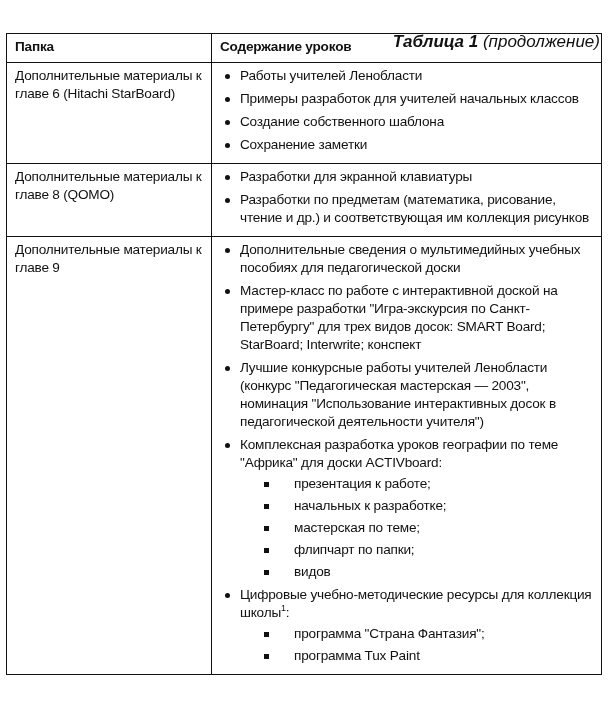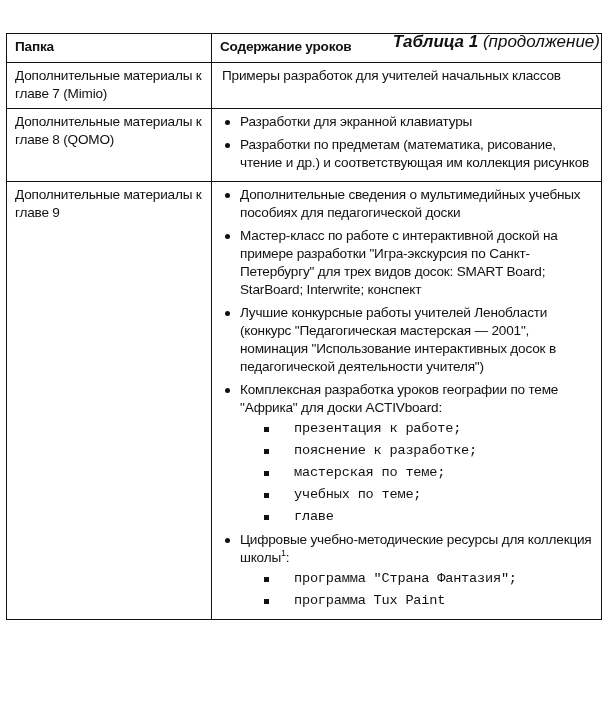--- a/index.html
+++ b/index.html
@@ -11,64 +11,71 @@
   table { position:absolute; left:6px; top:33px; width:596px; border-collapse:collapse;
           font-size:13.6px; line-height:18px; letter-spacing:-0.2px; }
   td, th { border:1.5px solid #111; vertical-align:top; text-align:left; }
   th { font-weight:bold; height:24px; padding:4px 8px 0 8px; font-size:13.6px; }
   td.folder { width:188px; padding:4px 8px; }
   td.content { padding:4px 8px 4px 10px; }
   ul.l1 { list-style:none; margin:0; padding:0; }
   ul.l1 > li { position:relative; padding-left:18px; margin-bottom:5px; }
   ul.l1 > li::before { content:""; position:absolute; left:3px; top:7px; width:5px; height:5px;
           border-radius:50%; background:#111; }
-  ul.l2 { list-style:none; margin:3px 0 0 0; padding:0;font-family:Liberation Mono, monospace; }
+  ul.l2 { list-style:none; margin:3px 0 0 0; padding:0; }
   ul.l2 > li { position:relative; padding-left:54px; margin-bottom:4px; }
   ul.l2 > li::before { content:""; position:absolute; left:24px; top:7px; width:5px; height:5px; background:#111; }
   sup { font-size:9px; line-height:0; }
 </style>
 </head>
 <body>
 
 <div class="caption"><b>Таблица 1</b> <i>(продолжение)</i></div>
 
 <table>
   <tbody>
       <tr>
     <th>Папка</th>
     <th>Содержание уроков</th>
   </tr>
-  <tr style="height:46px">
-    <td class="folder">Дополнительные материалы к главе 7 (Mimio)</td>
-    <td class="content">Примеры разработок для учителей начальных классов</td>
+  <tr style="height:97px">
+    <td class="folder">Дополнительные материалы к главе 6 (Hitachi StarBoard)</td>
+    <td class="content">
+      <ul class="l1">
+        <li>Работы учителей Ленобласти</li>
+        <li>Примеры разработок для учителей начальных классов</li>
+        <li>Создание собственного шаблона</li>
+        <li>Сохранение заметки</li>
+      </ul>
+    </td>
   </tr>
   <tr style="height:65px">
     <td class="folder">Дополнительные материалы к главе 8 (QOMO)</td>
     <td class="content">
       <ul class="l1">
         <li>Разработки для экранной клавиатуры</li>
         <li>Разработки по предметам (математика, рисование, чтение и др.) и соответствующая им коллекция рисунков</li>
       </ul>
     </td>
   </tr>
   <tr>
     <td class="folder">Дополнительные материалы к главе 9</td>
     <td class="content">
       <ul class="l1">
         <li>Дополнительные сведения о мультимедийных учебных пособиях для педагогической доски</li>
         <li>Мастер-класс по работе с интерактивной доской на примере разработки "Игра-экскурсия по Санкт-Петербургу" для трех видов досок: SMART Board; StarBoard; Interwrite; конспект</li>
-        <li>Лучшие конкурсные работы учителей Ленобласти (конкурс "Педагогическая мастерская — 2001", номинация "Использование интерактивных досок в педагогической деятельности учителя")</li>
+        <li>Лучшие конкурсные работы учителей Ленобласти (конкурс "Педагогическая мастерская — 2003", номинация "Использование интерактивных досок в педагогической деятельности учителя")</li>
         <li>
           <span>Комплексная разработка уроков географии по теме "Африка" для доски ACTIVboard:</span>
           <ul class="l2">
             <li>презентация к работе;</li>
-            <li>пояснение к разработке;</li>
+            <li>начальных к разработке;</li>
             <li>мастерская по теме;</li>
-            <li>учебных по теме;</li>
-            <li>главе</li>
+            <li>флипчарт по папки;</li>
+            <li>видов</li>
           </ul>
         </li>
         <li>
           <span>Цифровые учебно-методические ресурсы для коллекция школы</span><sup>1</sup><span>:</span>
           <ul class="l2">
             <li>программа "Страна Фантазия";</li>
             <li>программа Tux Paint</li>
           </ul>
         </li>
       </ul>

